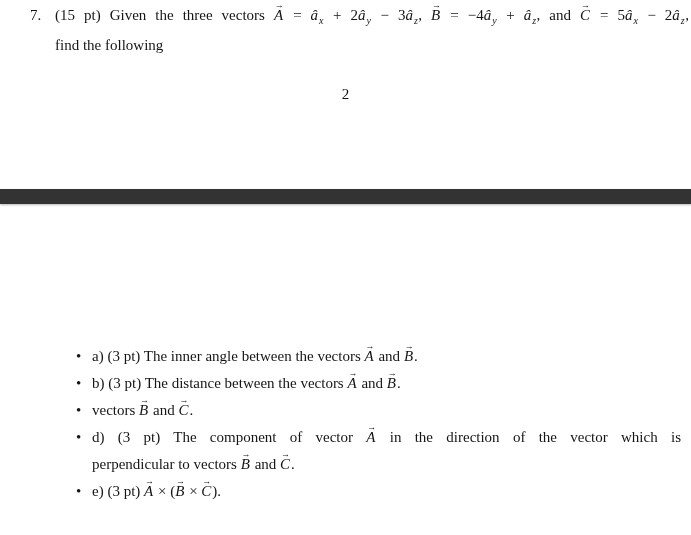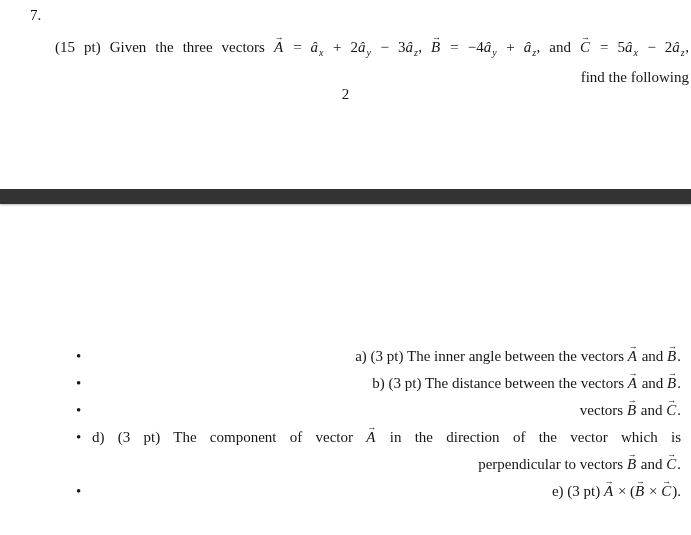--- a/index.html
+++ b/index.html
@@ -19,23 +19,23 @@
 
   
   .problem {
     position: absolute;
     top: 3px; left: 30px; right: 2px;
     display: flex;
     font-size: 15px;
     line-height: 24px;
   }
   .prob-num { flex: none; width: 25px; }
-  .problem-text { flex: 1; min-width: 0; margin-top: 32px; }
+  .problem-text { flex: 1; min-width: 0; }
 
-  .tline { white-space: pre-wrap; text-align: right; }
+  .tline { white-space: pre-wrap; }
   .jfull { text-align: justify; text-align-last: justify; }
 
   
   .page-number {
     position: absolute;
     top: 86px; left: 0; right: 0;
     text-align: center;
     font-size: 15px;
     line-height: 16px;
   }

